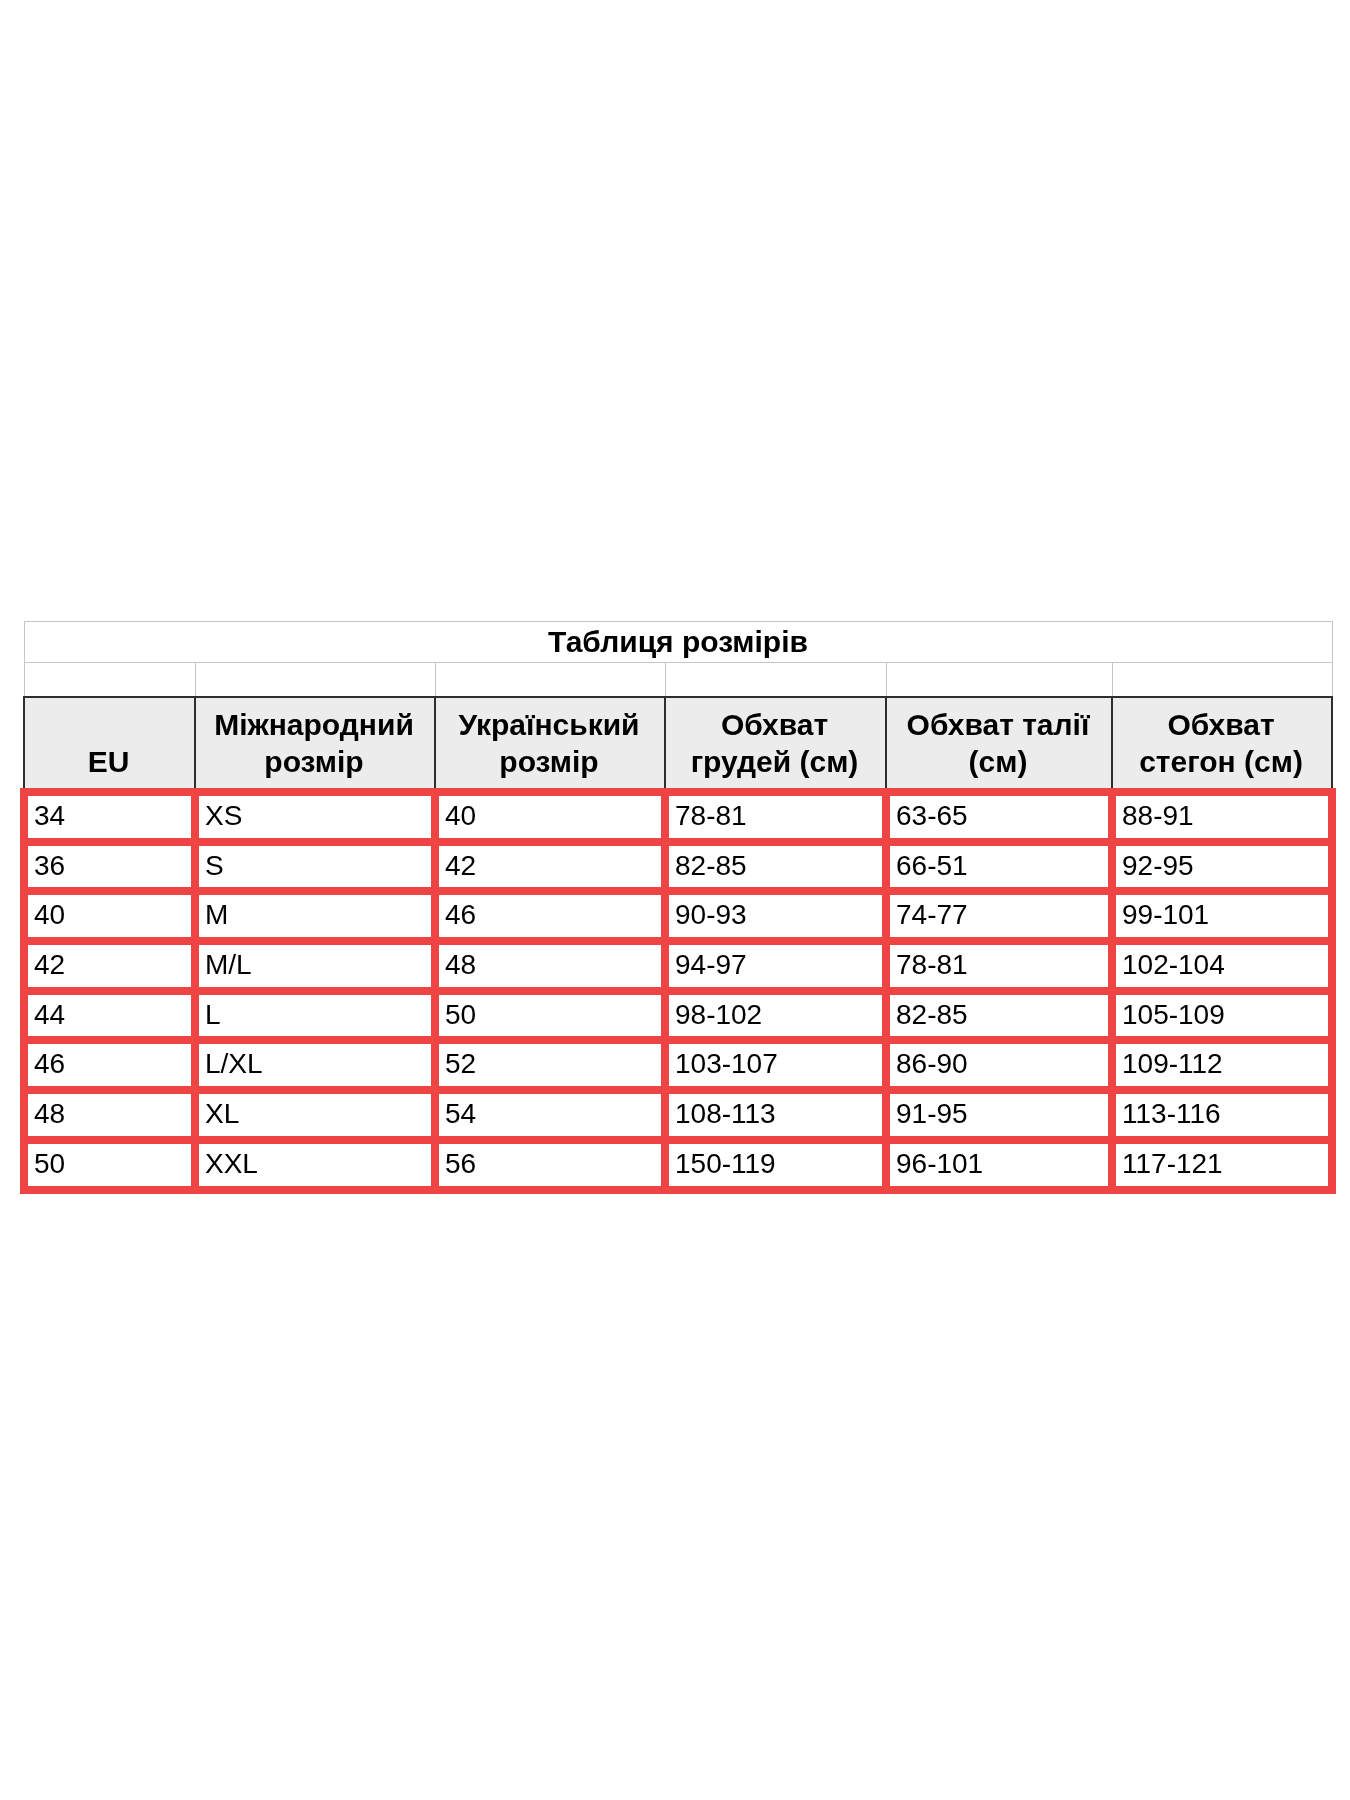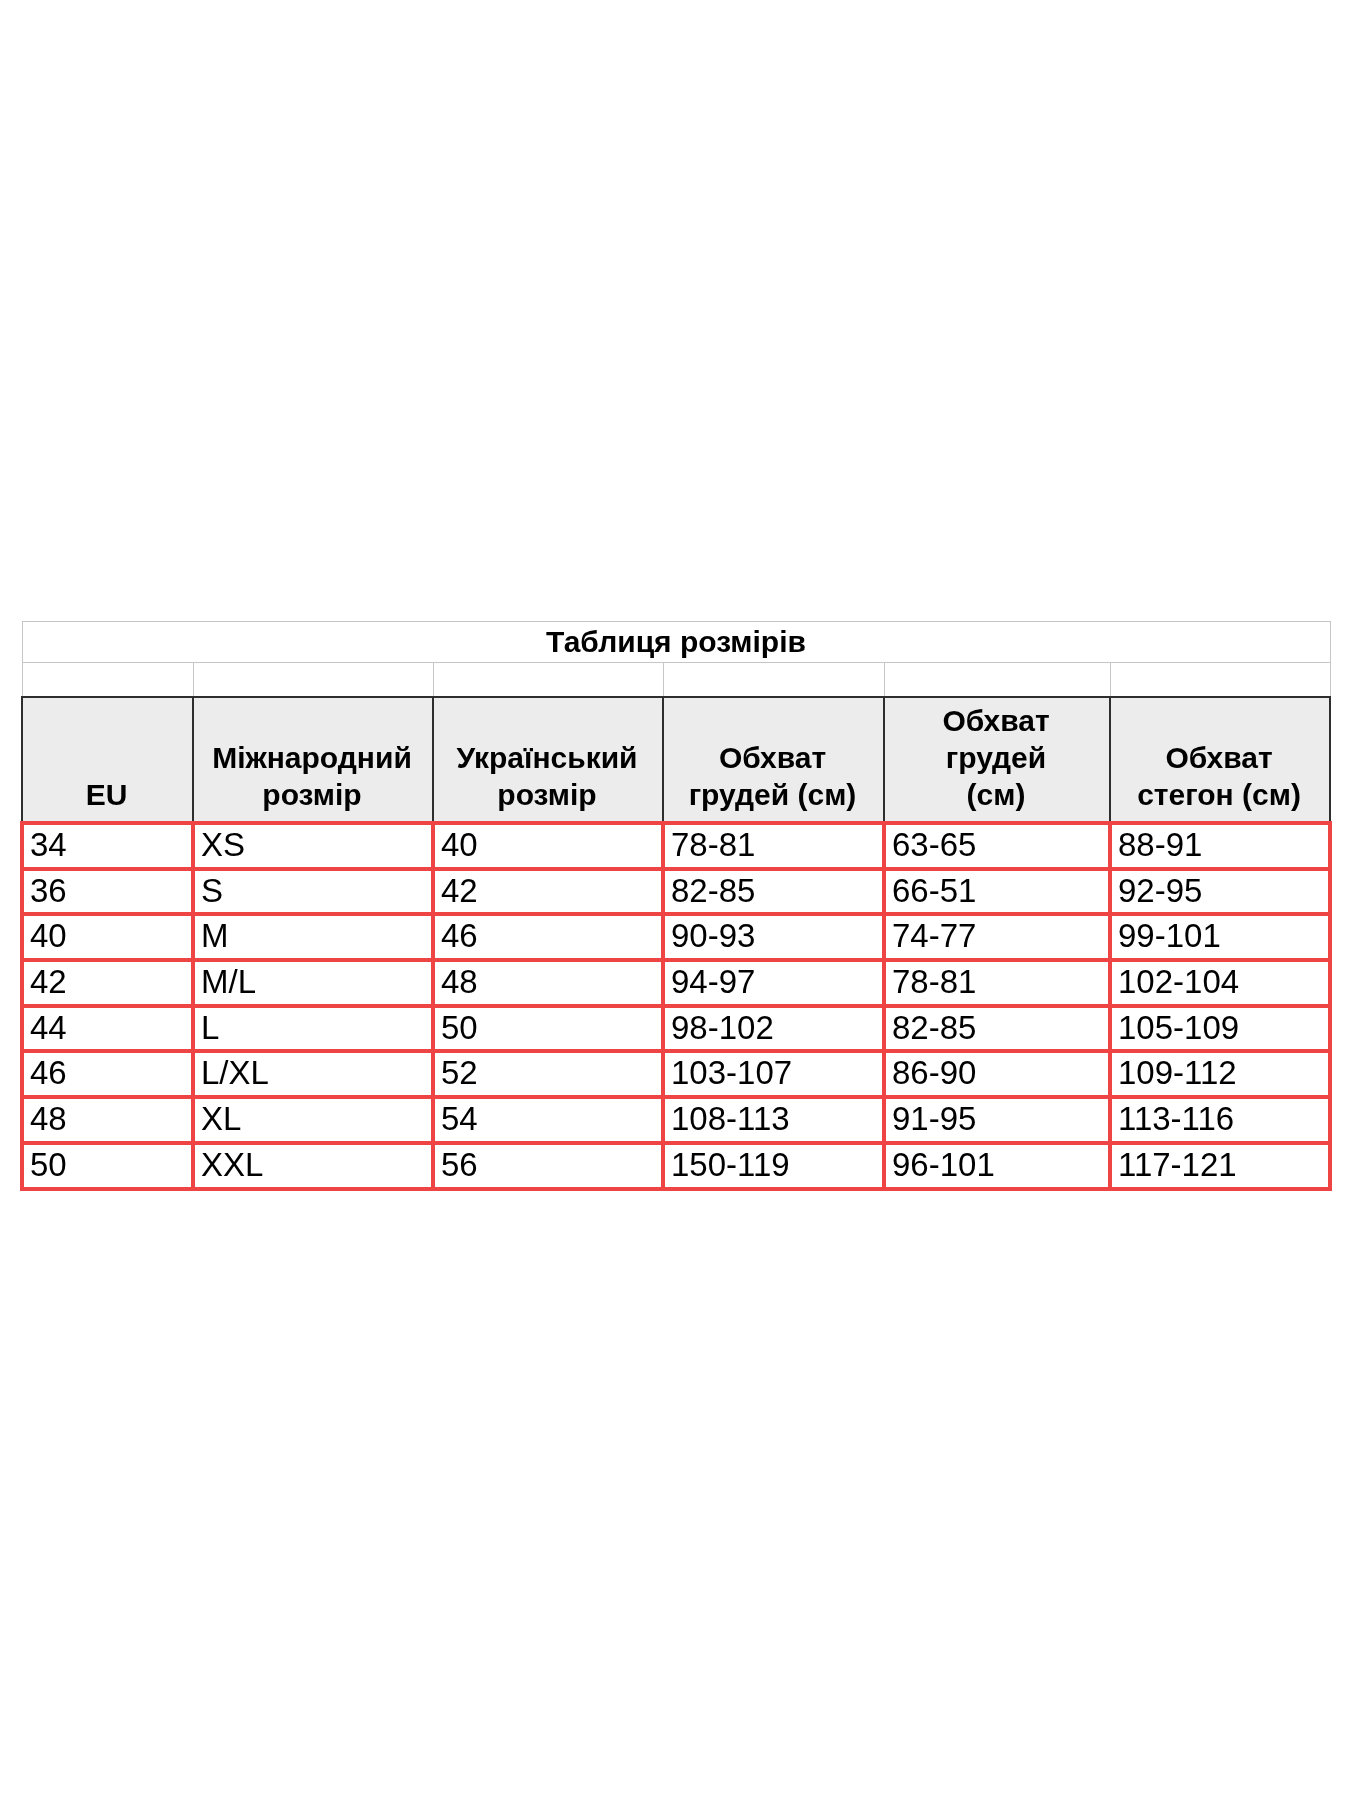--- a/index.html
+++ b/index.html
@@ -53,23 +53,23 @@
     font-size: 30px;
     font-weight: bold;
     line-height: 37px;
     text-align: center;
     vertical-align: bottom;
     padding: 4px 8px 8px 6px;
     white-space: pre-line;
   }
   
   tr.data-row td {
-    border: 4px solid #ef4444;
+    border: 8px solid #ef4444;
     height: 39.7px;
-    font-size: 33px;
+    font-size: 28px;
     font-weight: normal;
     text-align: left;
     vertical-align: middle;
     padding: 0 4px 2px 6px;
     background: #ffffff;
     white-space: nowrap;
   }
 </style>
 </head>
 <body>
@@ -97,21 +97,21 @@
         <td></td>
       </tr>
       <tr class="header-row">
         <th>EU</th>
         <th>Міжнародний
 розмір</th>
         <th>Український
 розмір</th>
         <th>Обхват
 грудей (см)</th>
-        <th>Обхват грудей
+        <th>Обхват талії
 (см)</th>
         <th>Обхват
 стегон (см)</th>
       </tr>
 
       <tr class="data-row">
         <td>34</td>
         <td>XS</td>
         <td>40</td>
         <td>78-81</td>

